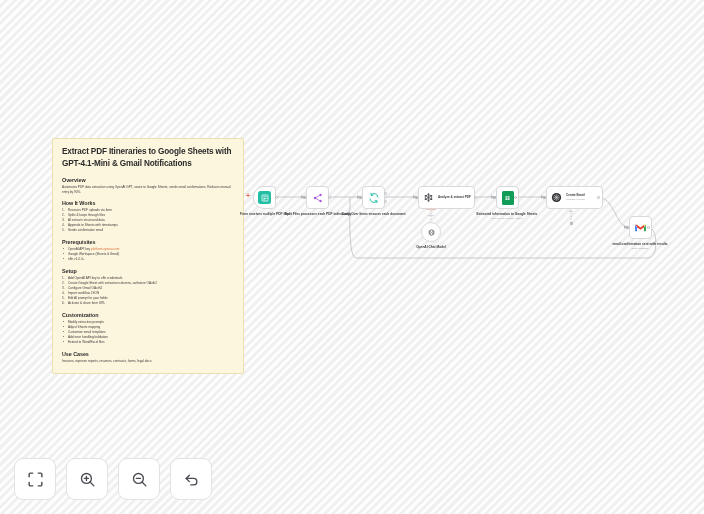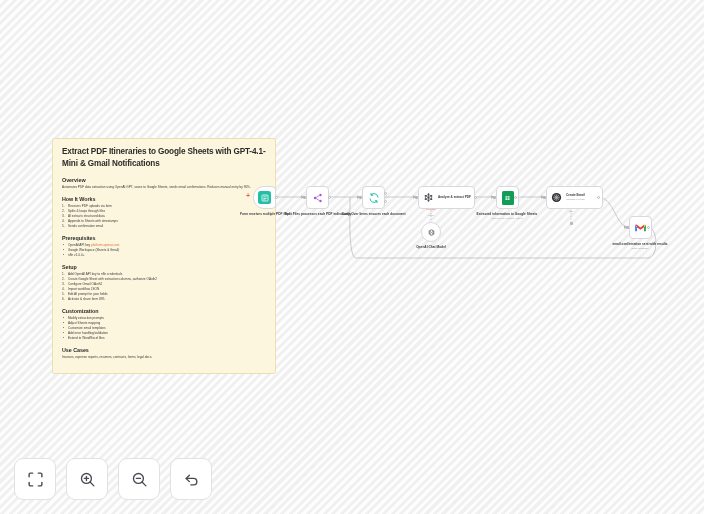--- a/index.html
+++ b/index.html
@@ -24,21 +24,21 @@
       rgba(0,0,0,0.014) 6px
     );
     overflow: hidden;
   }
 
   
   .sticky-note {
     position: absolute;
     left: 52px;
     top: 138px;
-    width: 224px;
+    width: 192px;
     height: 236px;
     background: #fdf6de;
     border: 1px solid #ecdfb0;
     border-radius: 2px;
     padding: 7px 9px 12px 9px;
     overflow: hidden;
   }
   .note-title {
     font-size: 8.2px;
     font-weight: bold;

